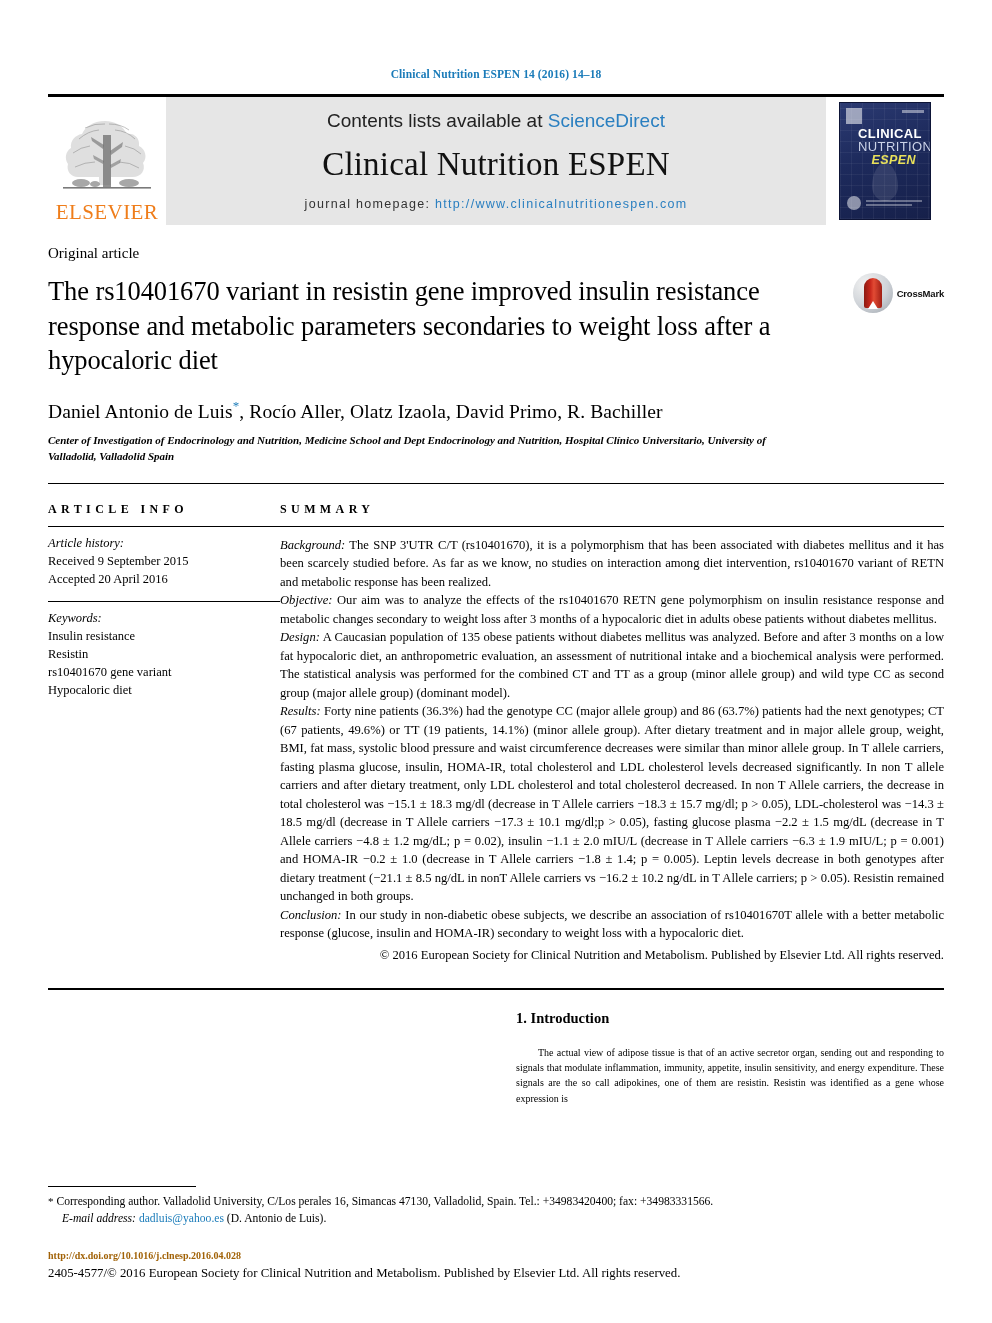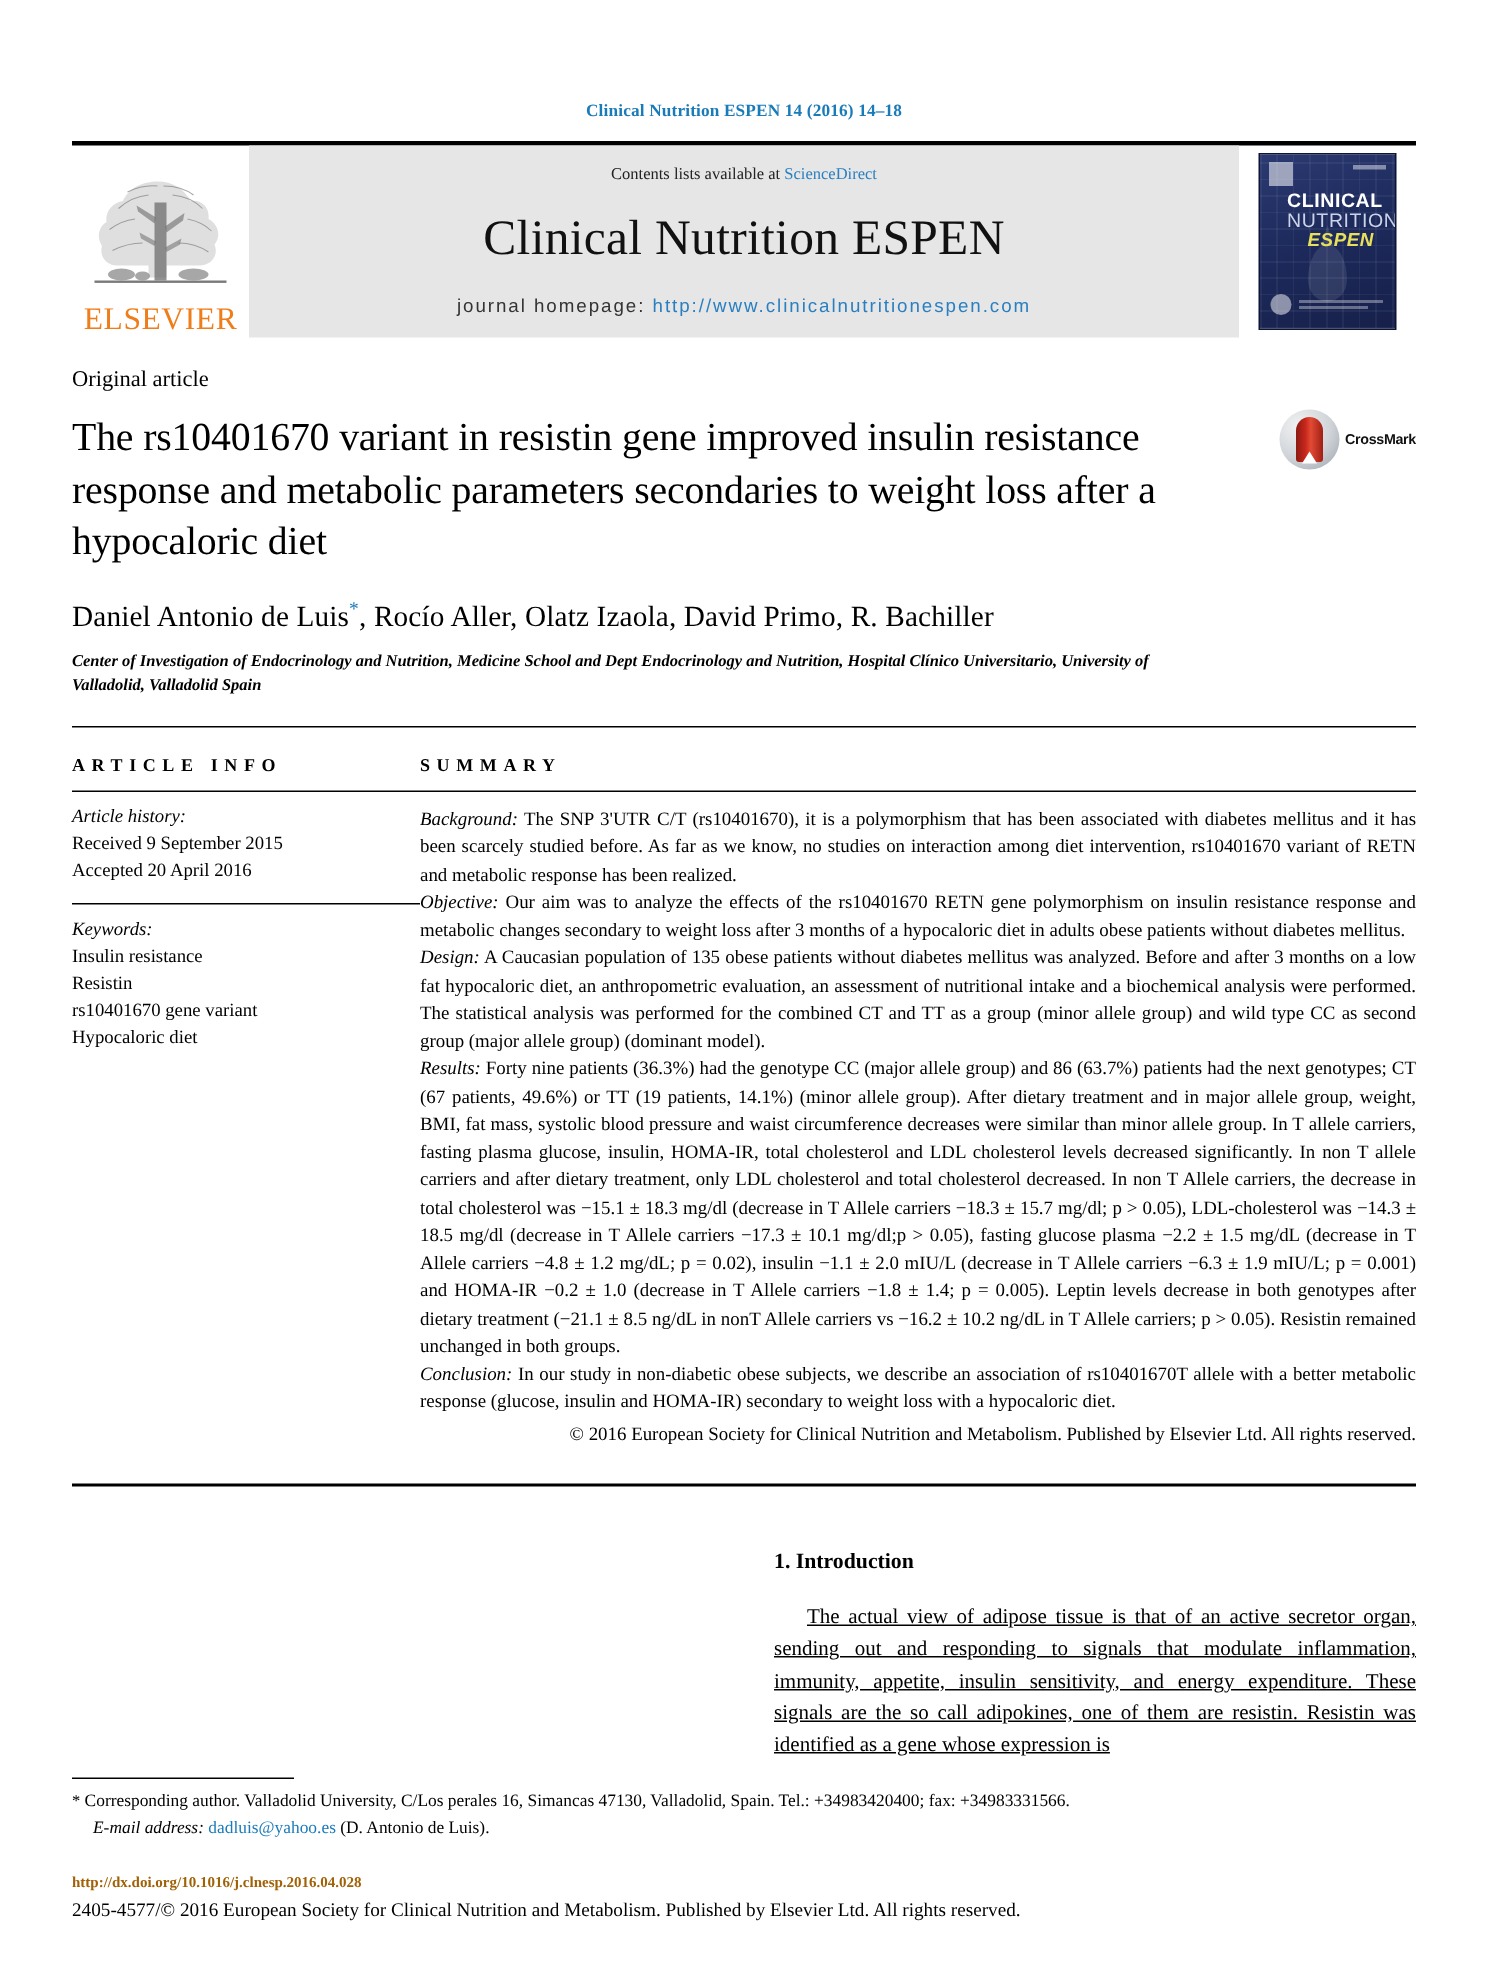--- a/index.html
+++ b/index.html
@@ -65,22 +65,22 @@
     flex: 1 1 auto;
     background: #e6e6e6;
     display: flex;
     flex-direction: column;
     align-items: center;
     justify-content: space-between;
     padding: 13px 0 14px 0;
     box-sizing: border-box;
   }
   .contents-line {
-    font-family: Liberation Serif, serif;
-    font-size: 11px;
+    font-family: Liberation Sans, sans-serif;
+    font-size: 19px;
     color: #222;
   }
   .contents-line .sd-link { color: #2a7fc0; }
   .journal-title {
     font-family: "Liberation Serif", serif;
     font-size: 33px;
     color: #111;
     letter-spacing: 0.2px;
   }
   .homepage-line {
@@ -257,37 +257,36 @@
   
   .bottom-rule {
     margin: 24px 48px 0 48px;
     border-top: 2.5px solid #000;
   }
 
   .body-cols {
     margin: 0 48px;
     display: flex;
     gap: 30px;
-    padding-top: 42px;
+    padding-top: 20px;
   }
   .body-left { width: 438px; flex: 0 0 438px; position: relative; }
   .body-right { flex: 1 1 auto; }
 
   .intro-head {
     font-size: 14.5px;
     font-weight: bold;
     margin: 0 0 18px 0;
   }
   .intro-par {
-    font-size: 14px;
+    font-size: 10px;
     line-height: 1.52;
     text-align: justify;
     text-indent: 22px;
     margin: 0;
-    text-decoration: underline;
   }
   .fn-rule { border-top: 1px solid #000; width: 148px; margin-bottom: 6px; }
   .fn-text { font-size: 11.6px; line-height: 1.5; }
   .fn-text .star { font-size: 11px; }
   .fn-email { font-style: italic; }
   .fn-link { color: #1a7bb9; font-style: normal; }
 
   .footer-block {
     position: absolute;
     left: 48px;

